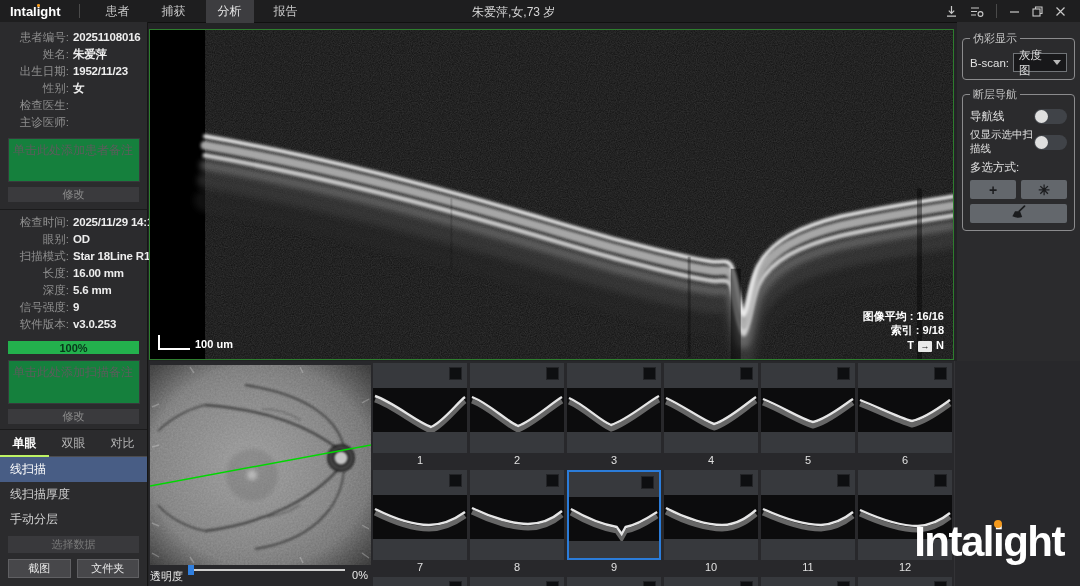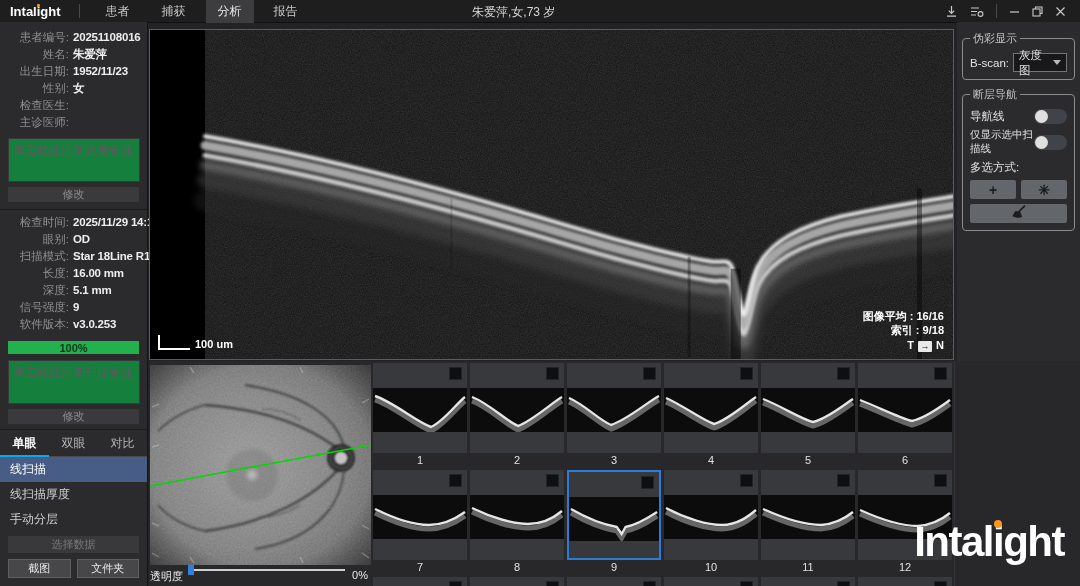--- a/index.html
+++ b/index.html
@@ -33,21 +33,21 @@
   .note::placeholder{color:#5c5c5c;}
   .modify-btn{margin:2px 8px 5px;height:15px;background:#3a3a3d;color:#8b8b8b;font-size:11px;
               display:flex;align-items:center;justify-content:center;cursor:default;}
   .sect-div{border-top:1px solid #1b1b1c;margin:2px 0 4px;}
   .progress{margin:4px 8px 3px;height:13px;background:#23b14d;color:#08351a;font-size:11px;
             font-weight:bold;display:flex;align-items:center;justify-content:center;}
   
   .mode-section{border-top:1px solid #1b1b1c;flex:1;display:flex;flex-direction:column;min-height:0;}
   .tabs{display:flex;border-bottom:1px solid #4c4c4f;}
   .tab{flex:1;text-align:center;font-size:12px;color:#b5b5b5;padding:5px 0 3px;cursor:default;}
-  .tab.active{color:#fff;font-weight:bold;border-bottom:2px solid #0ea5e9;margin-bottom:-1px;}
+  .tab.active{color:#fff;font-weight:bold;border-bottom:2px solid #bef264;margin-bottom:-1px;}
   .mode-item{font-size:12px;color:#d0d0d0;padding:4px 10px;cursor:default;}
   .mode-item.active{background:#485d85;color:#fff;}
   .flex1{flex:1;}
   .select-data{margin:4px 8px;height:32px;background:#39393c;color:#7a7a7a;font-size:11px;
                display:flex;align-items:center;justify-content:center;}
   .bottom-btns{display:flex;gap:6px;margin:2px 8px 8px;}
   .sm-btn{flex:1;height:17px;background:#47474a;border:1px solid #606063;color:#e8e8e8;
           font-size:11px;display:flex;align-items:center;justify-content:center;cursor:default;}
   
   .viewer{position:absolute;left:149px;top:29px;width:805px;height:331px;background:#000;
@@ -190,21 +190,21 @@
       <div class="f-row">
           <span class="f-label">扫描模式:</span>
           <span class="f-value">Star 18Line R16</span>
         </div>
       <div class="f-row">
           <span class="f-label">长度:</span>
           <span class="f-value">16.00 mm</span>
         </div>
       <div class="f-row">
           <span class="f-label">深度:</span>
-          <span class="f-value">5.1 mm</span>
+          <span class="f-value">5.6 mm</span>
         </div>
       <div class="f-row">
           <span class="f-label">信号强度:</span>
           <span class="f-value">9</span>
         </div>
       <div class="f-row">
           <span class="f-label">软件版本:</span>
           <span class="f-value">v3.0.253</span>
         </div>
     </div>

